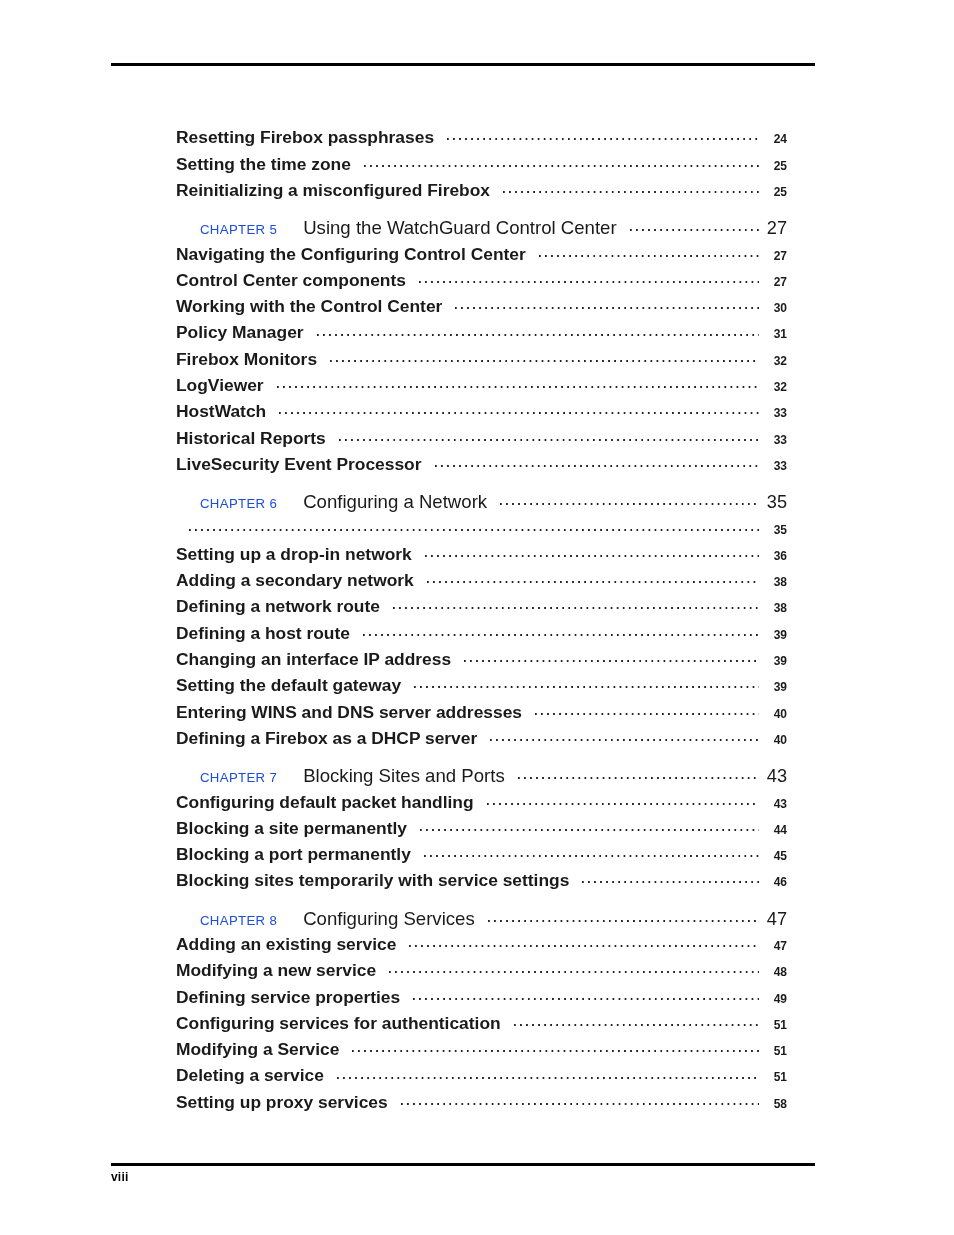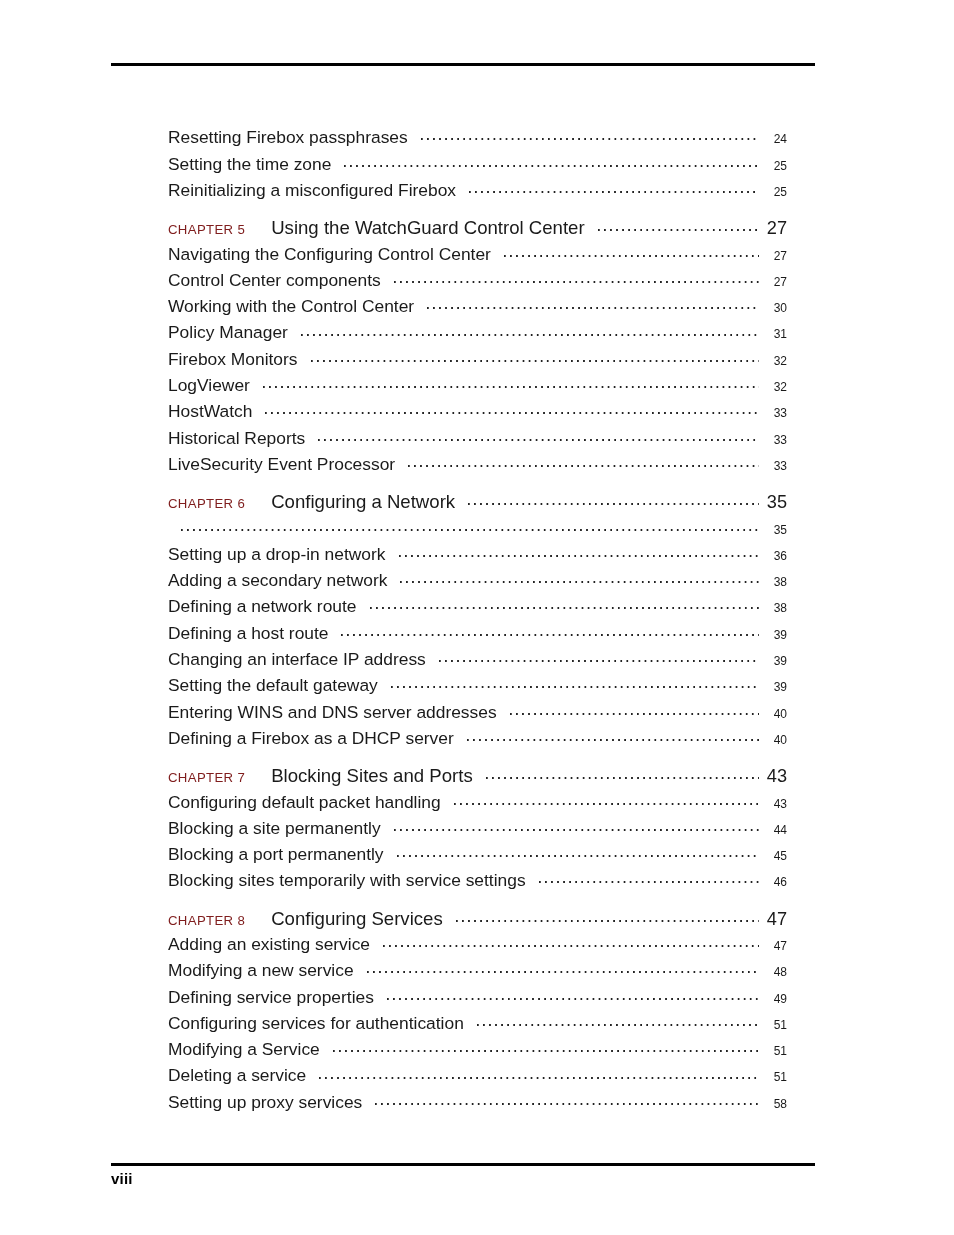--- a/index.html
+++ b/index.html
@@ -31,21 +31,21 @@
   }
   .rule-top    { top: 63px; }
   .rule-bottom { top: 1163px; }
 
   
   .folio {
     position: absolute;
     left: 111px;
     top: 1170px;
     font-family: "Liberation Sans", sans-serif;
-    font-size: 15px;
+    font-size: 12px;
     font-weight: bold;
     letter-spacing: 0.2px;
     color: #000;
   }
 
   
   .toc {
     position: absolute;
     left: 0;
     top: 126px;
@@ -60,38 +60,40 @@
     padding-left: 168px;
     padding-right: 167px;
     box-sizing: border-box;
     font-family: "Liberation Sans", sans-serif;
     white-space: nowrap;
   }
 
   
   .toc-line.entry {
     font-size: 17.4px;
-    font-weight: 400;
+    font-weight: 700;
+    margin-left: 8px;
   }
 
   
   .toc-line.chapter {
     padding-left: 168px;
     font-size: 18.6px;
     font-weight: 400;
     margin-top: 11px;
   }
 
   
   .chapter-label {
     font-size: 13.2px;
     letter-spacing: 0.35px;
     font-weight: 400;
-    color: #7f1d1d;
+    color: #1d4ed8;
     flex: 0 0 auto;
+    margin-left: 32px;
   }
   .chapter-title {
     margin-left: 26px;
     flex: 0 0 auto;
   }
 
   .entry-title {
     flex: 0 0 auto;
   }
 

